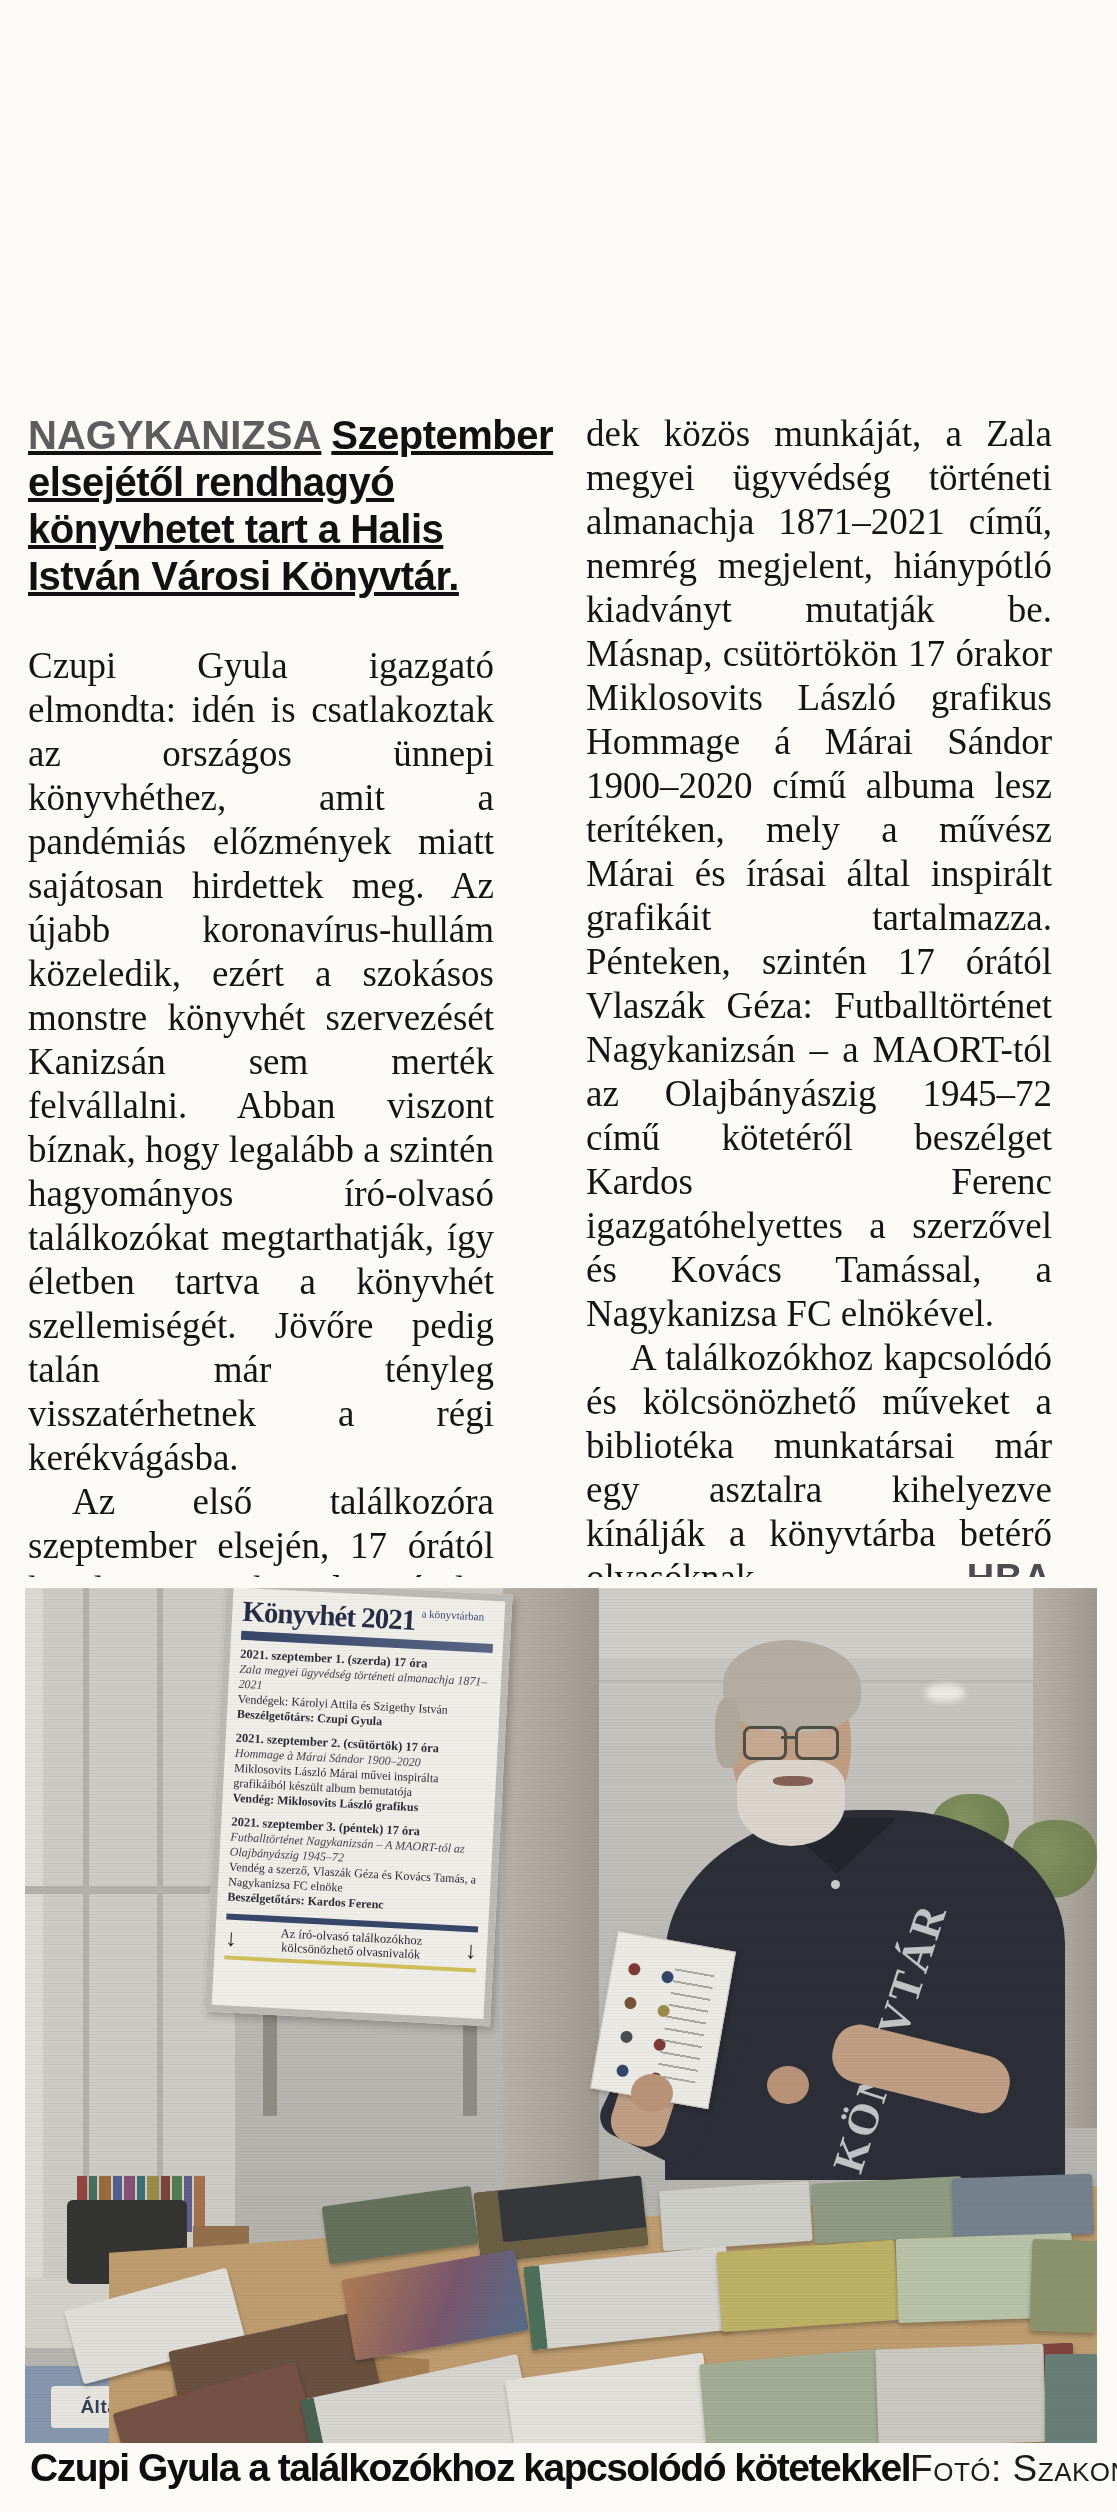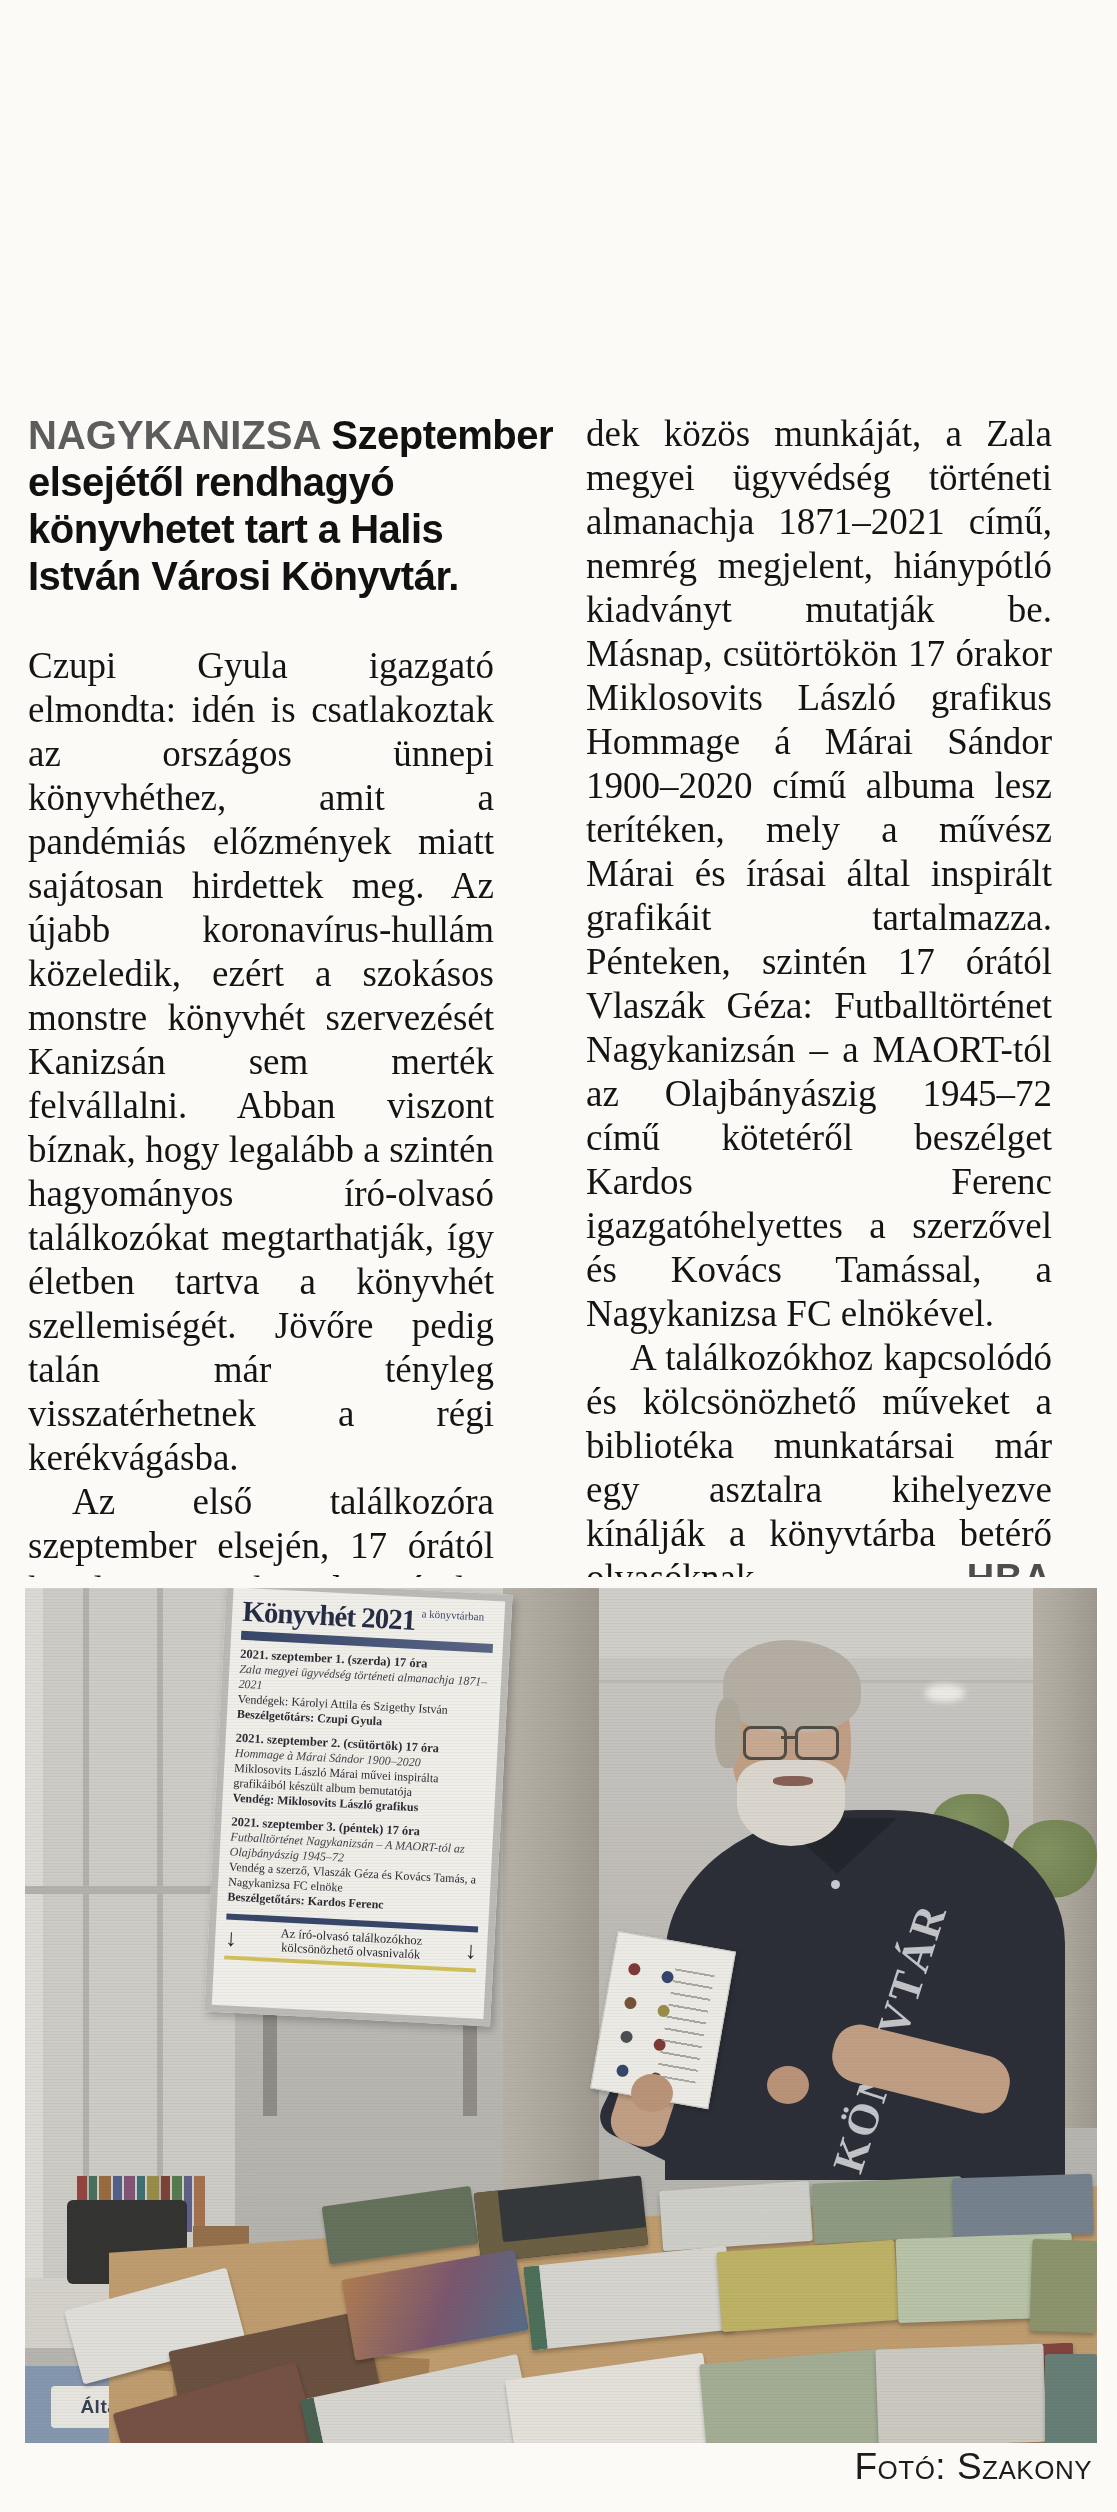--- a/index.html
+++ b/index.html
@@ -15,21 +15,21 @@
     transform:scaleX(0.68); transform-origin:left top; white-space:nowrap; color:#0b0b0b;
   }
   
   .body-columns{
     position:absolute; top:412px; left:28px; width:1042px; height:1165px;
     display:flex; gap:92px; overflow:hidden;
   }
   .col{width:466px;}
   .lead{
     font-weight:bold; font-size:40px; line-height:47px; letter-spacing:-0.5px;
-    margin:0 0 44px 0; color:#111;
+    margin:0 0 44px 0; color:#111;text-decoration:underline;
   }
   .lead .loc{color:#5d5d5d; margin-right:10px; letter-spacing:0;}
   .para{
     font-family:"Liberation Serif", serif;
     font-size:37px; line-height:44px; text-align:justify; margin:0; color:#141414;
   }
   .para.indent{text-indent:44px;}
   .byline{
     float:right; font-family:"Liberation Sans", sans-serif;
     font-weight:bold; font-size:38px; color:#4d4d4d; letter-spacing:1px;
@@ -273,16 +273,17 @@
     <div class="bk" style="left:282px;top:788px;width:208px;height:92px;transform:rotate(-12deg);background:#dad7d0;border-left:14px solid #3f5e48;"></div>
     <div class="bk" style="left:486px;top:778px;width:200px;height:92px;transform:rotate(-8deg);background:#e6e3da;border-bottom:10px solid #b4493e;"></div>
     <div class="bk" style="left:678px;top:768px;width:190px;height:94px;transform:rotate(-5deg);background:#9fae8d;"></div>
     <div class="bk" style="left:852px;top:758px;width:198px;height:98px;transform:rotate(-2deg);background:#cdc9bf;box-shadow:inset -30px 0 0 #8a3a32,0 3px 4px rgba(0,0,0,.28);"></div>
     <div class="bk" style="left:1020px;top:766px;width:52px;height:92px;transform:rotate(0deg);background:#5d7d72;"></div>
 
     <div class="halftone"></div>
   </div>
 
   <div class="caption-row">
+    <span class="caption-text">Czupi Gyula a találkozókhoz kapcsolódó kötetekkel</span>
     <span class="credit">Fotó: Szakony</span>
   </div>
 
 </div>
 
 </body></html>

